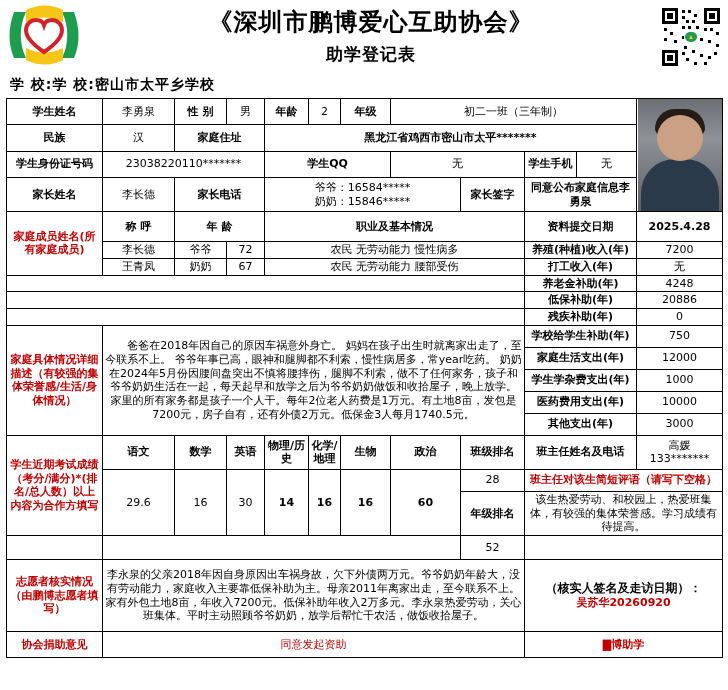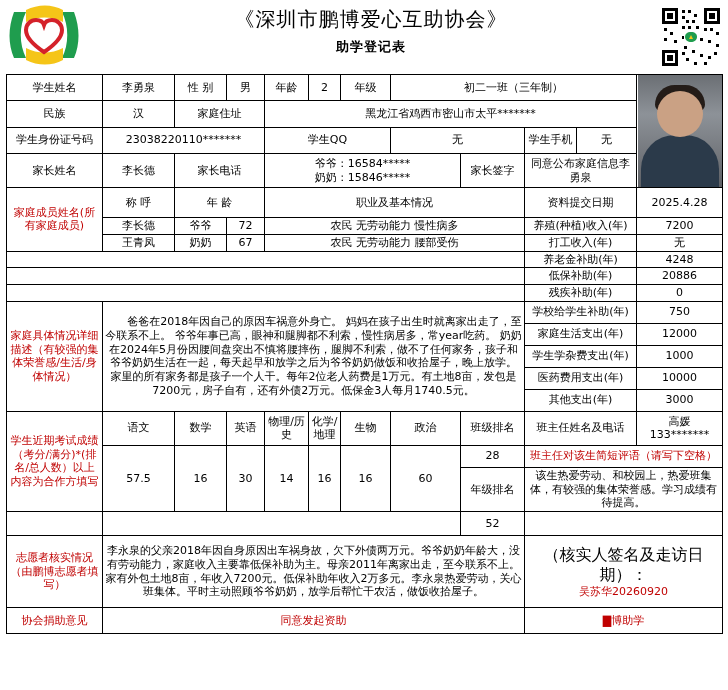--- a/index.html
+++ b/index.html
@@ -12,41 +12,41 @@
     font-size: 11px;
     color: #000;
   }
   .page { width: 728px; height: 690px; position: relative; padding: 4px 6px 0 6px; }
 
   
   .header { display: flex; align-items: flex-start; height: 70px; }
   .logo { width: 76px; height: 62px; flex: 0 0 76px; position: relative; }
   .logo svg { display: block; }
   .title-wrap { flex: 1; text-align: center; padding-top: 2px; }
-  .title1 { font-family: "DejaVu Serif", "Liberation Serif", serif; font-size: 20px; font-weight: normal; letter-spacing: 1px; }
-  .title2 { font-family: "DejaVu Serif", "Liberation Serif", serif; font-size: 13px; font-weight: bold; margin-top: 5px; letter-spacing: 1px; }
+  .title1 { font-family: "DejaVu Serif", "Liberation Serif", serif; font-size: 24px; font-weight: bold; letter-spacing: 1px; }
+  .title2 { font-family: "DejaVu Serif", "Liberation Serif", serif; font-size: 17px; font-weight: bold; margin-top: 5px; letter-spacing: 1px; }
   .qr { width: 62px; height: 62px; flex: 0 0 62px; margin-top: 2px; }
 
   .schoolline {
     font-size: 14px; font-weight: bold; padding: 2px 2px 4px 4px;
     letter-spacing: 1px;
   }
 
   
   table.main { border-collapse: collapse; width: 716px; table-layout: fixed; }
   table.main td {
     border: 1px solid #000;
     padding: 1px 2px;
     text-align: center;
     vertical-align: middle;
     font-size: 11px;
     line-height: 1.25;
     word-wrap: break-word;
   }
-  .b { font-weight: normal; }
+  .b { font-weight: bold; }
   .red { color: #c00000; }
   .just { text-align: left; line-height: 1.45; padding: 3px 5px; }
   .photo-cell { padding: 0 !important; width: 86px; }
   .photo {
     width: 84px; height: 112px; display: block; margin: 0 auto;
     background: linear-gradient(180deg,#6b6f74 0%,#8d9298 35%,#5f6166 100%);
     position: relative; overflow: hidden;
   }
   .photo .face {
     position: absolute; left: 50%; top: 16px; transform: translateX(-50%);
@@ -54,22 +54,22 @@
     background: #caa184;
   }
   .photo .hair {
     position: absolute; left: 50%; top: 10px; transform: translateX(-50%);
     width: 50px; height: 26px; border-radius: 25px 25px 8px 8px; background: #241c18;
   }
   .photo .body {
     position: absolute; left: 50%; bottom: 0; transform: translateX(-50%);
     width: 78px; height: 52px; border-radius: 34px 34px 0 0; background: #2b3a4a;
   }
-  .stamp { color: #c00000; font-weight: normal; }
-  .small { font-size: 16px; }
+  .stamp { color: #c00000; font-weight: bold; }
+  .small { font-size: 12px; }
   .bigbold { font-size: 13px; font-weight: normal; }
 </style>
 </head>
 <body>
 
 <div class="page">
 
   <div class="header">
     <div class="logo">
       <svg width="76" height="62" viewBox="0 0 76 62">
@@ -131,20 +131,21 @@
         </g>
         <g>
           <rect x="24" y="24" width="14" height="14" fill="#fff"></rect>
           <path d="M31 26 C27 26 25 28 25 31 C25 34 28 36 31 36 C34 36 37 34 37 31 C37 28 35 26 31 26 Z" fill="#1f9d4e"></path>
           <path d="M31 29 L33 33 L29 33 Z" fill="#f5c518"></path>
         </g>
       </svg>
     </div>
   </div>
 
+  <div class="schoolline">学 校:学 校:密山市太平乡学校</div>
 
   <table class="main">
     <colgroup>
       <col style="width:96px">
         <col style="width:72px">
         <col style="width:52px">
         <col style="width:38px">
       <col style="width:44px">
         <col style="width:32px">
         <col style="width:50px">
@@ -273,21 +274,21 @@
       <td class="b">英语</td>
       <td class="b">物理/历史</td>
       <td class="b">化学/地理</td>
       <td class="b">生物</td>
       <td class="b">政治</td>
       <td class="b">班级排名</td>
       <td colspan="2" class="b">班主任姓名及电话</td>
       <td class="small">高媛 133*******</td>
     </tr>
     <tr style="height:22px">
-      <td rowspan="2">57.5</td>
+      <td rowspan="2">29.6</td>
       <td rowspan="2">16</td>
       <td rowspan="2">30</td>
       <td rowspan="2" class="b">14</td>
       <td rowspan="2" class="b">16</td>
       <td rowspan="2" class="b">16</td>
       <td rowspan="2" class="b">60</td>
       <td>28</td>
       <td colspan="3" class="b red small">班主任对该生简短评语（请写下空格）</td>
     </tr>
     <tr style="height:44px">

